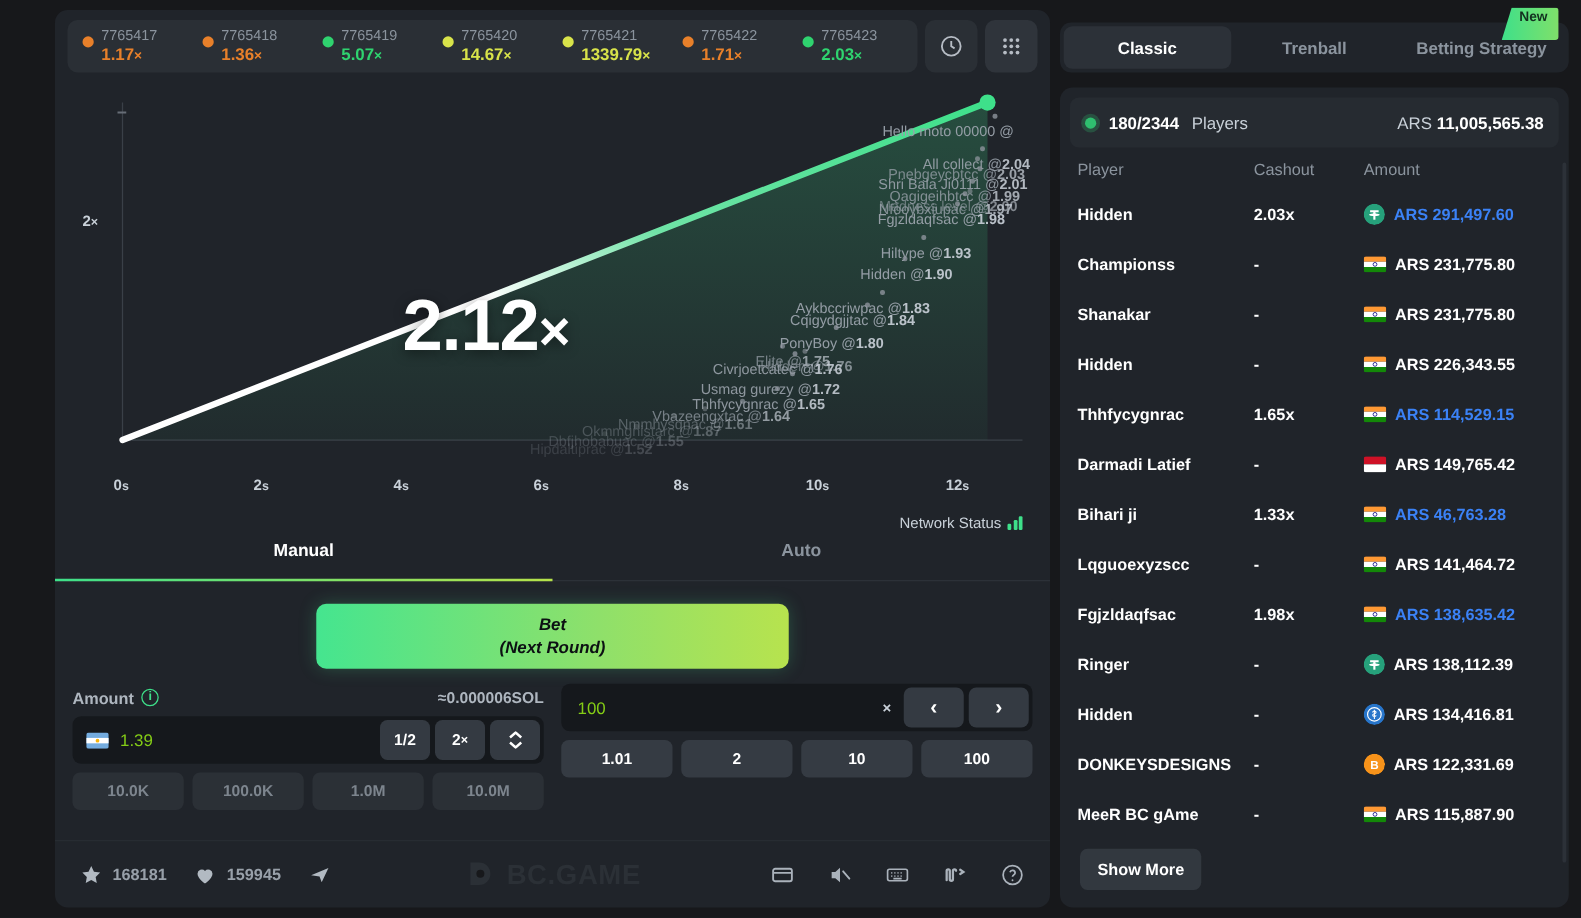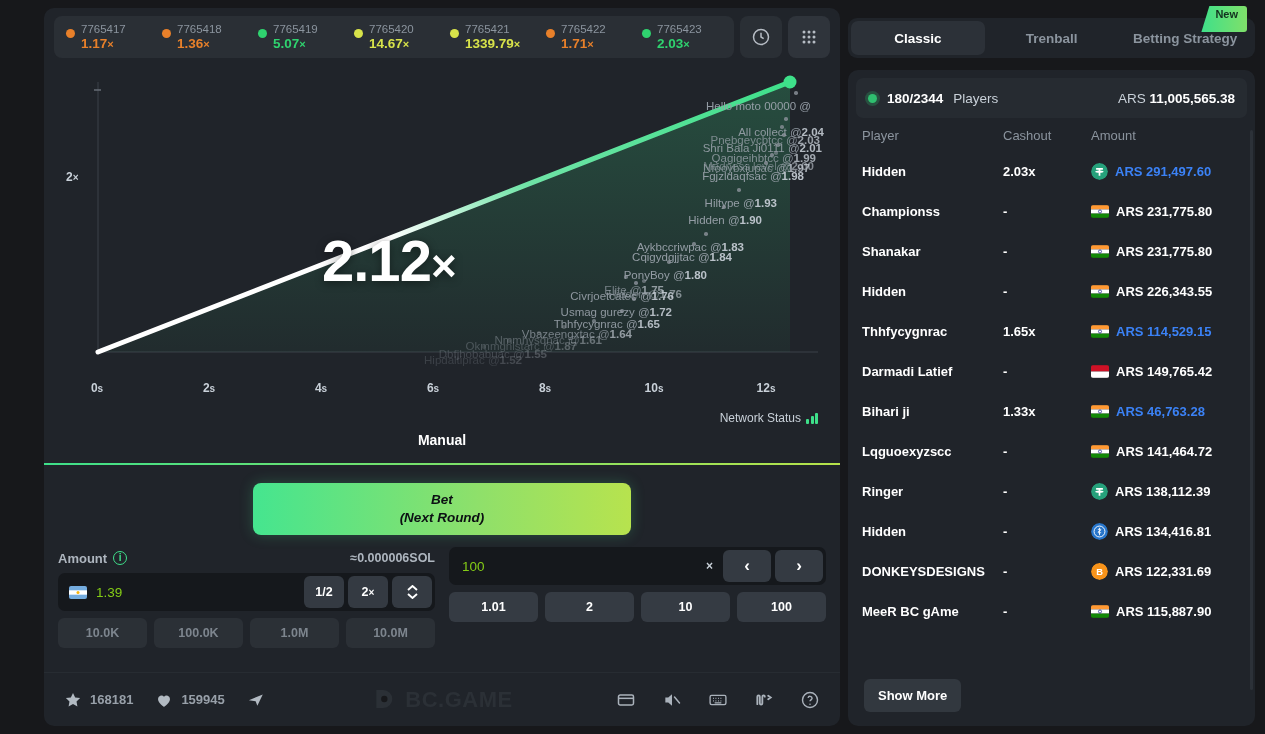--- a/index.html
+++ b/index.html
@@ -382,20 +382,21 @@
           <span class="bars">
             <i style="height:5px"></i>
               <i style="height:8px"></i>
               <i style="height:11px"></i>
           </span>
         </div>
       </div>
 
       <div class="bet-tabs" id="bet-tabs">
           <div class="bet-tab active">Manual</div>
+          <div class="bet-tab">Auto</div>
         </div>
 
       <div class="bet-btn-row">
         <button class="bet-btn">
           <span>Bet</span>
           <span>(Next Round)</span>
         </button>
       </div>
 
       <div class="controls">
@@ -650,20 +651,33 @@
                 <svg class="coin" viewBox="0 0 20 14" style="border-radius:2px;height:13px;width:18px">
                   <rect width="20" height="4.67" fill="#ff9933"></rect>
                   <rect y="4.67" width="20" height="4.66" fill="#fff"></rect>
                   <rect y="9.33" width="20" height="4.67" fill="#138808"></rect>
                   <circle cx="10" cy="7" r="1.7" fill="none" stroke="#000080" stroke-width="0.7"></circle>
                 </svg>
                 <span class="">ARS 141,464.72</span>
               </span>
             </div>
             <div class="row">
+              <span class="c-player">Fgjzldaqfsac</span>
+              <span class="c-cash">1.98x</span>
+              <span class="c-amt">
+                <svg class="coin" viewBox="0 0 20 14" style="border-radius:2px;height:13px;width:18px">
+                  <rect width="20" height="4.67" fill="#ff9933"></rect>
+                  <rect y="4.67" width="20" height="4.66" fill="#fff"></rect>
+                  <rect y="9.33" width="20" height="4.67" fill="#138808"></rect>
+                  <circle cx="10" cy="7" r="1.7" fill="none" stroke="#000080" stroke-width="0.7"></circle>
+                </svg>
+                <span class="amt-green">ARS 138,635.42</span>
+              </span>
+            </div>
+            <div class="row">
               <span class="c-player">Ringer</span>
               <span class="c-cash">-</span>
               <span class="c-amt">
                 <svg class="coin" viewBox="0 0 20 20">
                   <circle cx="10" cy="10" r="10" fill="#26a17b"></circle>
                   <path d="M6 6h8v2h-3v1.2c2.3.1 4 .6 4 1.2s-2.2 1.2-5 1.2-5-.5-5-1.2 1.7-1.1 4-1.2V8H6z" fill="#fff"></path>
                   <rect x="9" y="9" width="2" height="6" fill="#fff"></rect>
                 </svg>
                 <span class="">ARS 138,112.39</span>
               </span>

